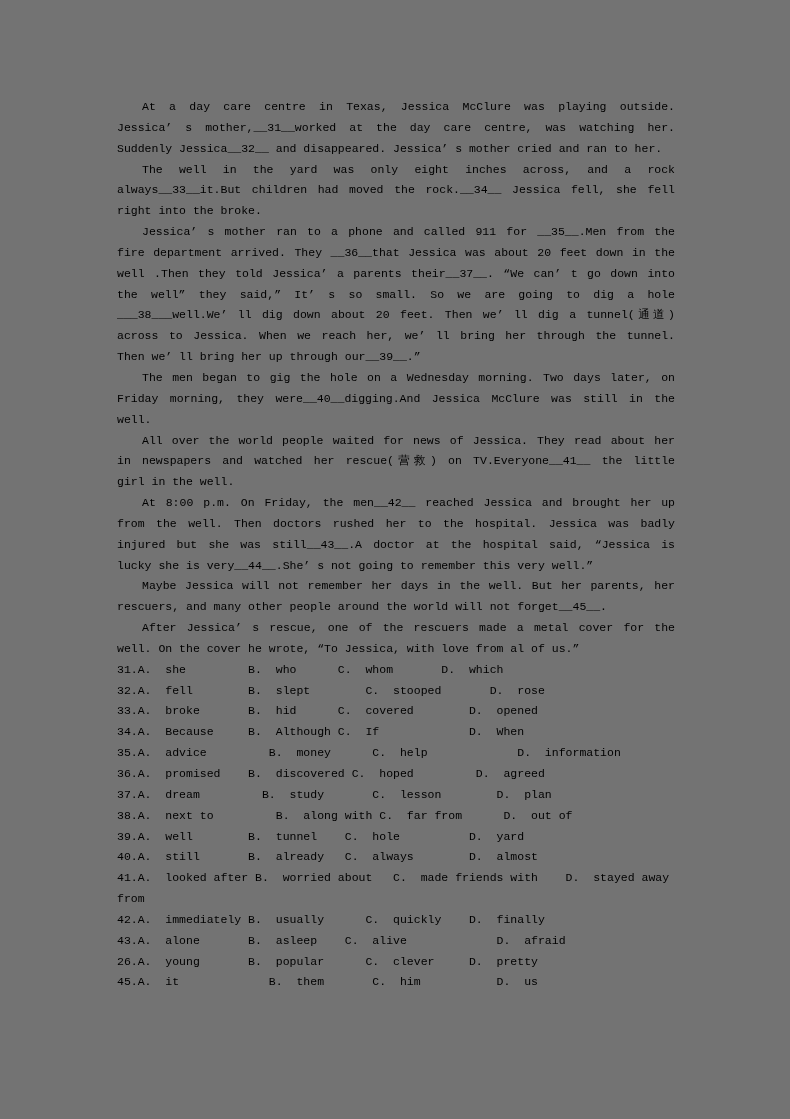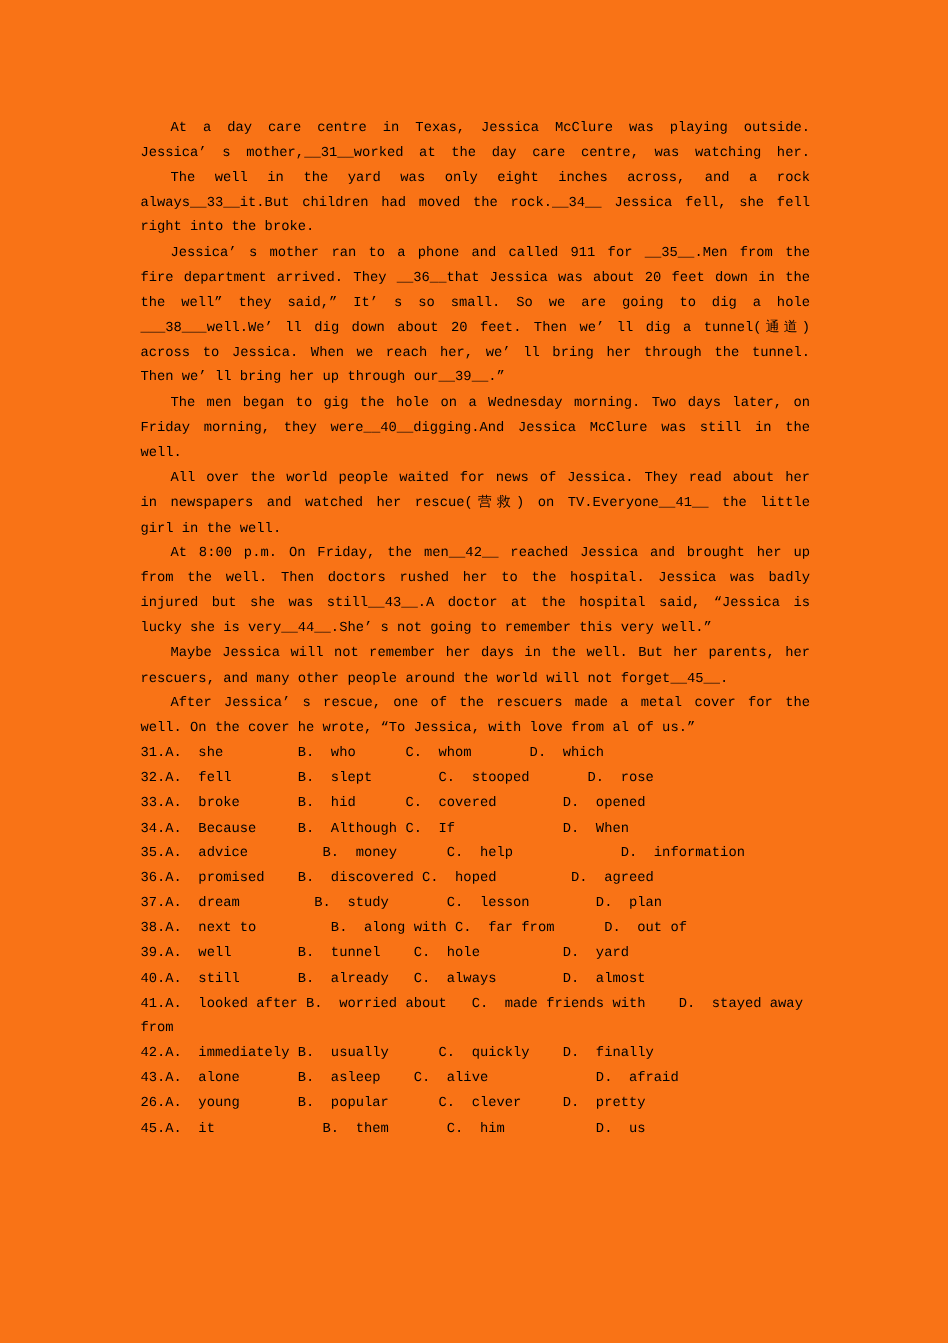--- a/index.html
+++ b/index.html
@@ -1,20 +1,20 @@
 <!DOCTYPE html>
 <html><head>
 <meta charset="utf-8">
 <style>
   html, body { margin: 0; padding: 0; background: #ffffff; }
   .page {
     position: relative;
     width: 790px;
     height: 1119px;
-    background: #f97316;
+    background: #737373;
     color: #000000;
     font-family: "Liberation Mono", "DejaVu Sans Mono", monospace;
     font-size: 11.5px;
     line-height: 20.85px;
     overflow: hidden;
   }
   .text-block {
     position: absolute;
     left: 117px;
     top: 97px;
@@ -42,31 +42,33 @@
 </style>
 </head>
 <body>
 
 <div class="page">
   <div class="text-block">
 
     <div class="para">
       <div class="line first">At a day care centre in Texas, Jessica McClure was playing outside.</div>
       <div class="line">Jessica’ s mother,__31__worked at the day care centre, was watching her.</div>
+      <div class="line last">Suddenly Jessica__32__ and disappeared. Jessica’ s mother cried and ran to her.</div>
     </div>
 
     <div class="para">
       <div class="line first">The well in the yard was only eight inches across, and a rock</div>
       <div class="line">always__33__it.But children had moved the rock.__34__ Jessica fell, she fell</div>
       <div class="line last">right into the broke.</div>
     </div>
 
     <div class="para">
       <div class="line first">Jessica’ s mother ran to a phone and called 911 for __35__.Men from the</div>
       <div class="line">fire department arrived. They __36__that Jessica was about 20 feet down in the</div>
+      <div class="line">well .Then they told Jessica’ a parents their__37__. “We can’ t go down into</div>
       <div class="line">the well” they said,” It’ s so small. So we are going to dig a hole</div>
       <div class="line">___38___well.We’ ll dig down about 20 feet. Then we’ ll dig a tunnel(通道)</div>
       <div class="line">across to Jessica. When we reach her, we’ ll bring her through the tunnel.</div>
       <div class="line last">Then we’ ll bring her up through our__39__.”</div>
     </div>
 
     <div class="para">
       <div class="line first">The men began to gig the hole on a Wednesday morning. Two days later, on</div>
       <div class="line">Friday morning, they were__40__digging.And Jessica McClure was still in the</div>
       <div class="line last">well.</div>

